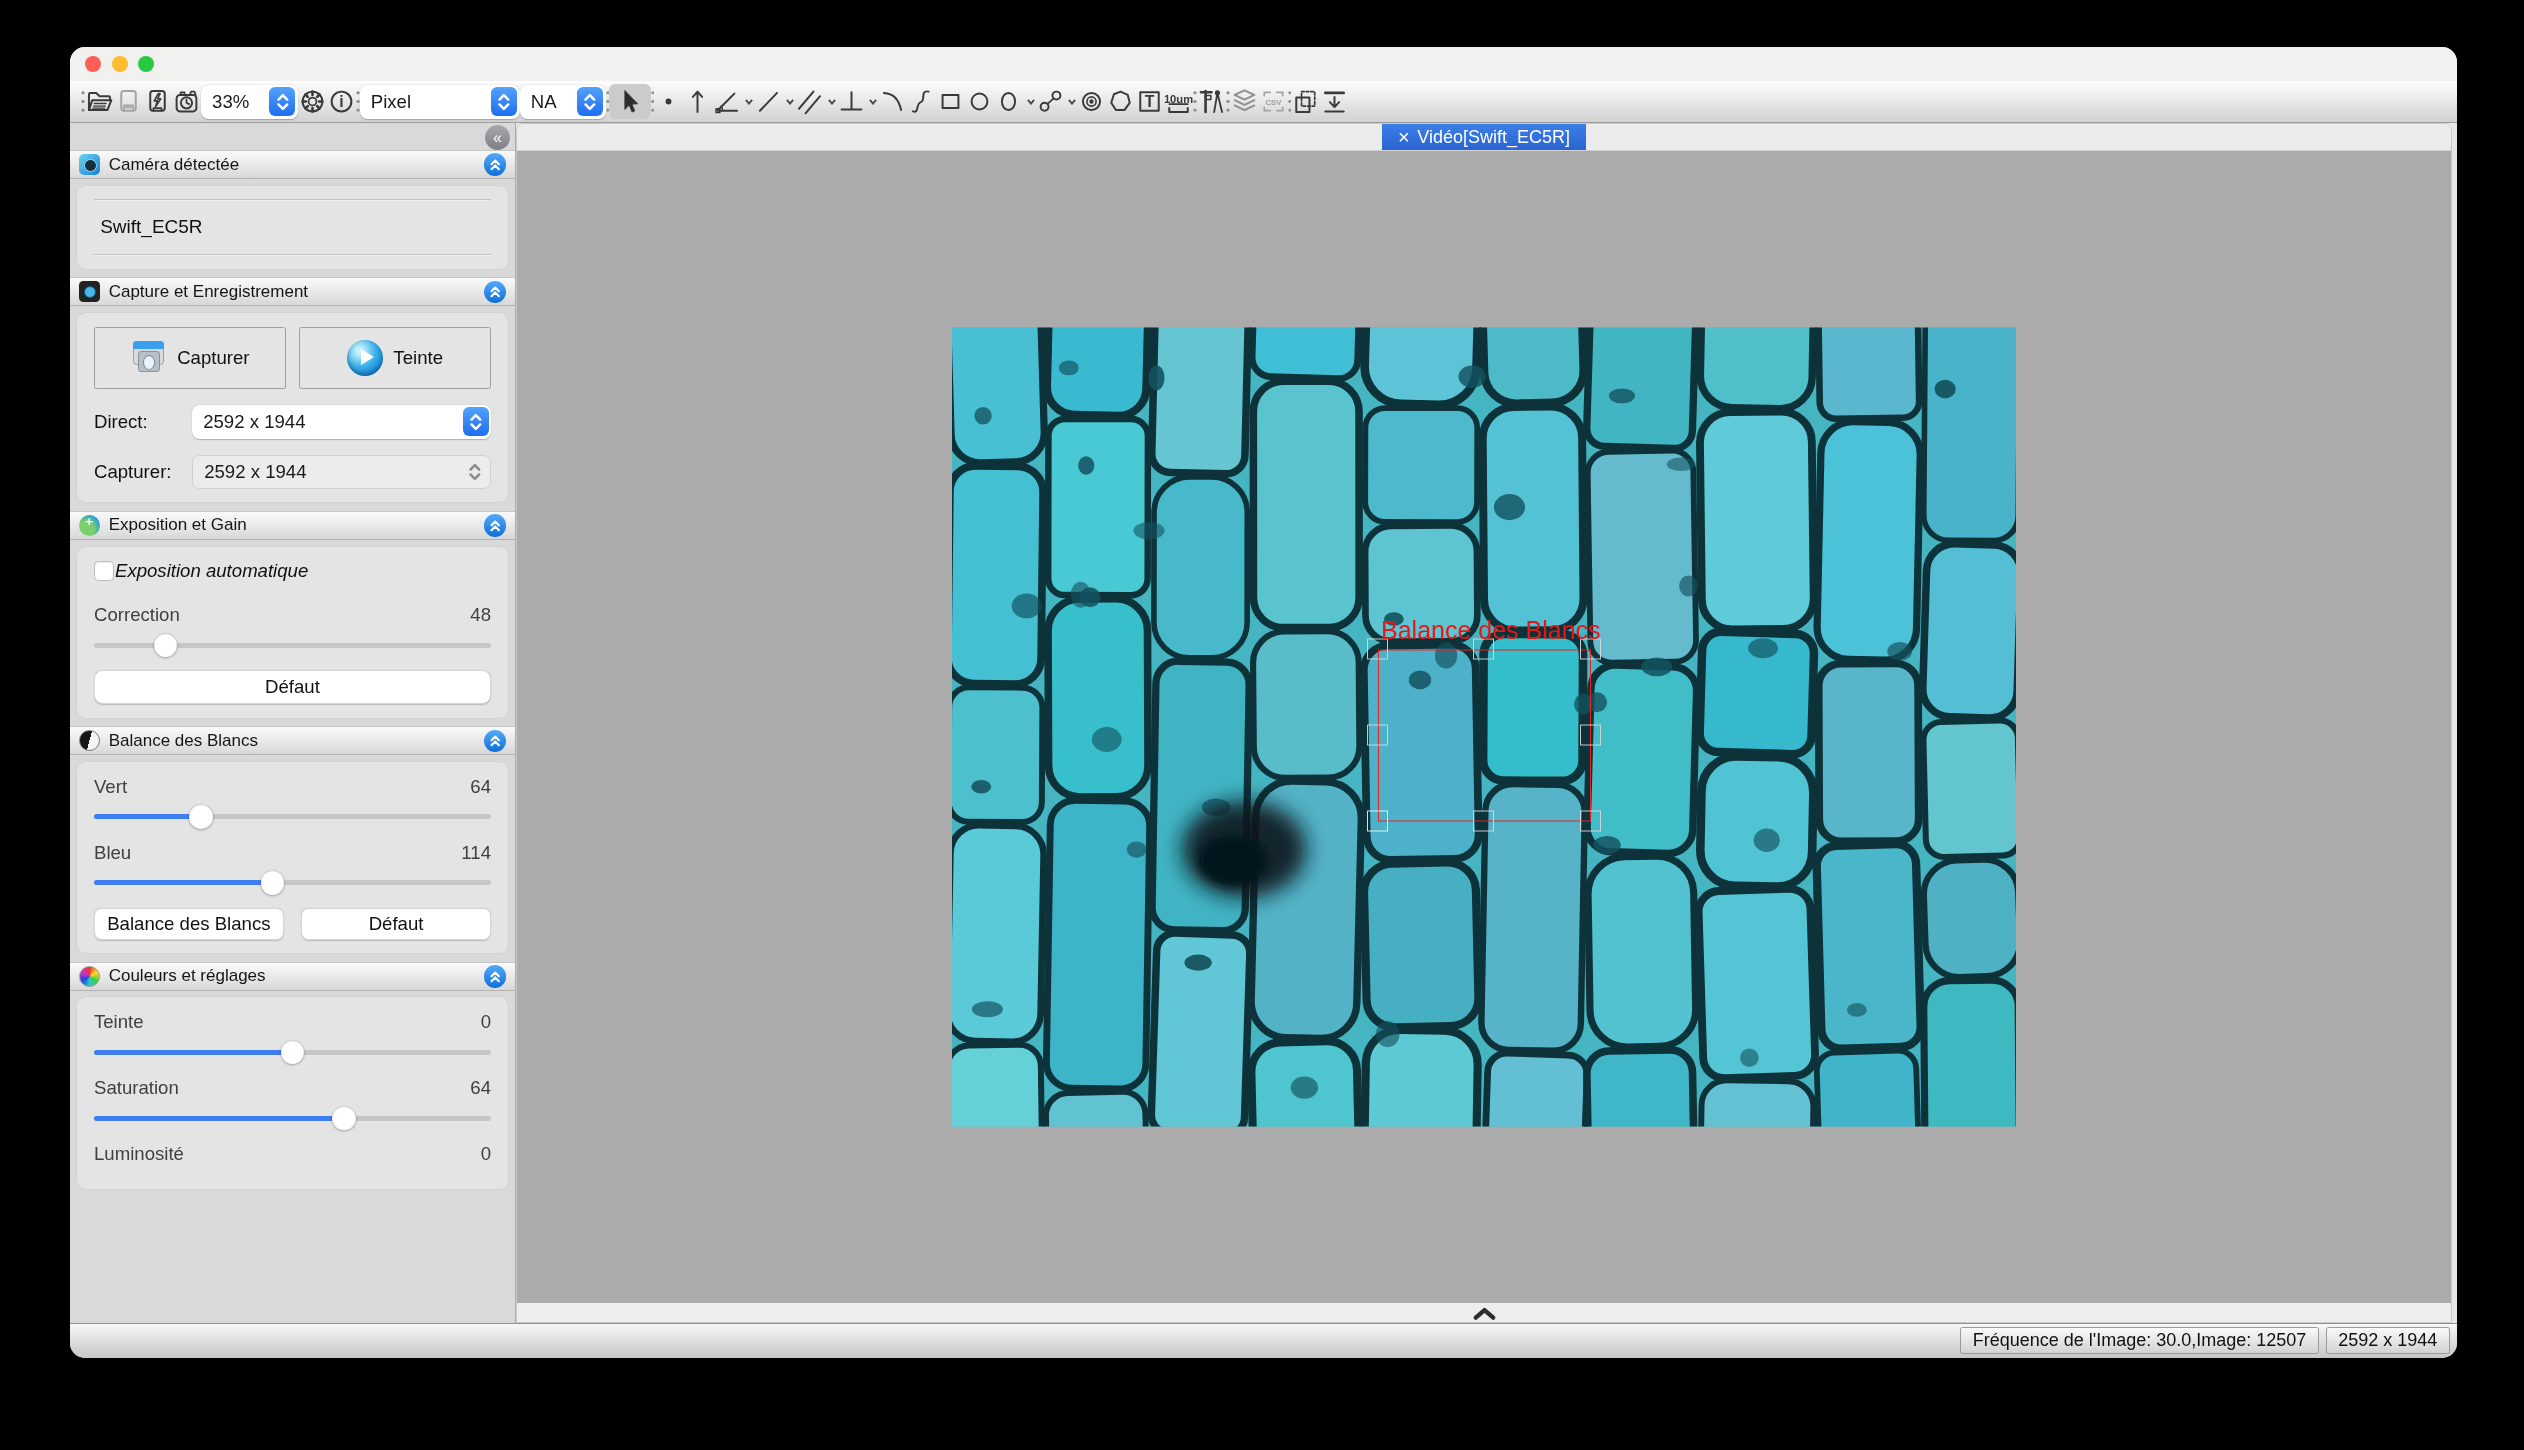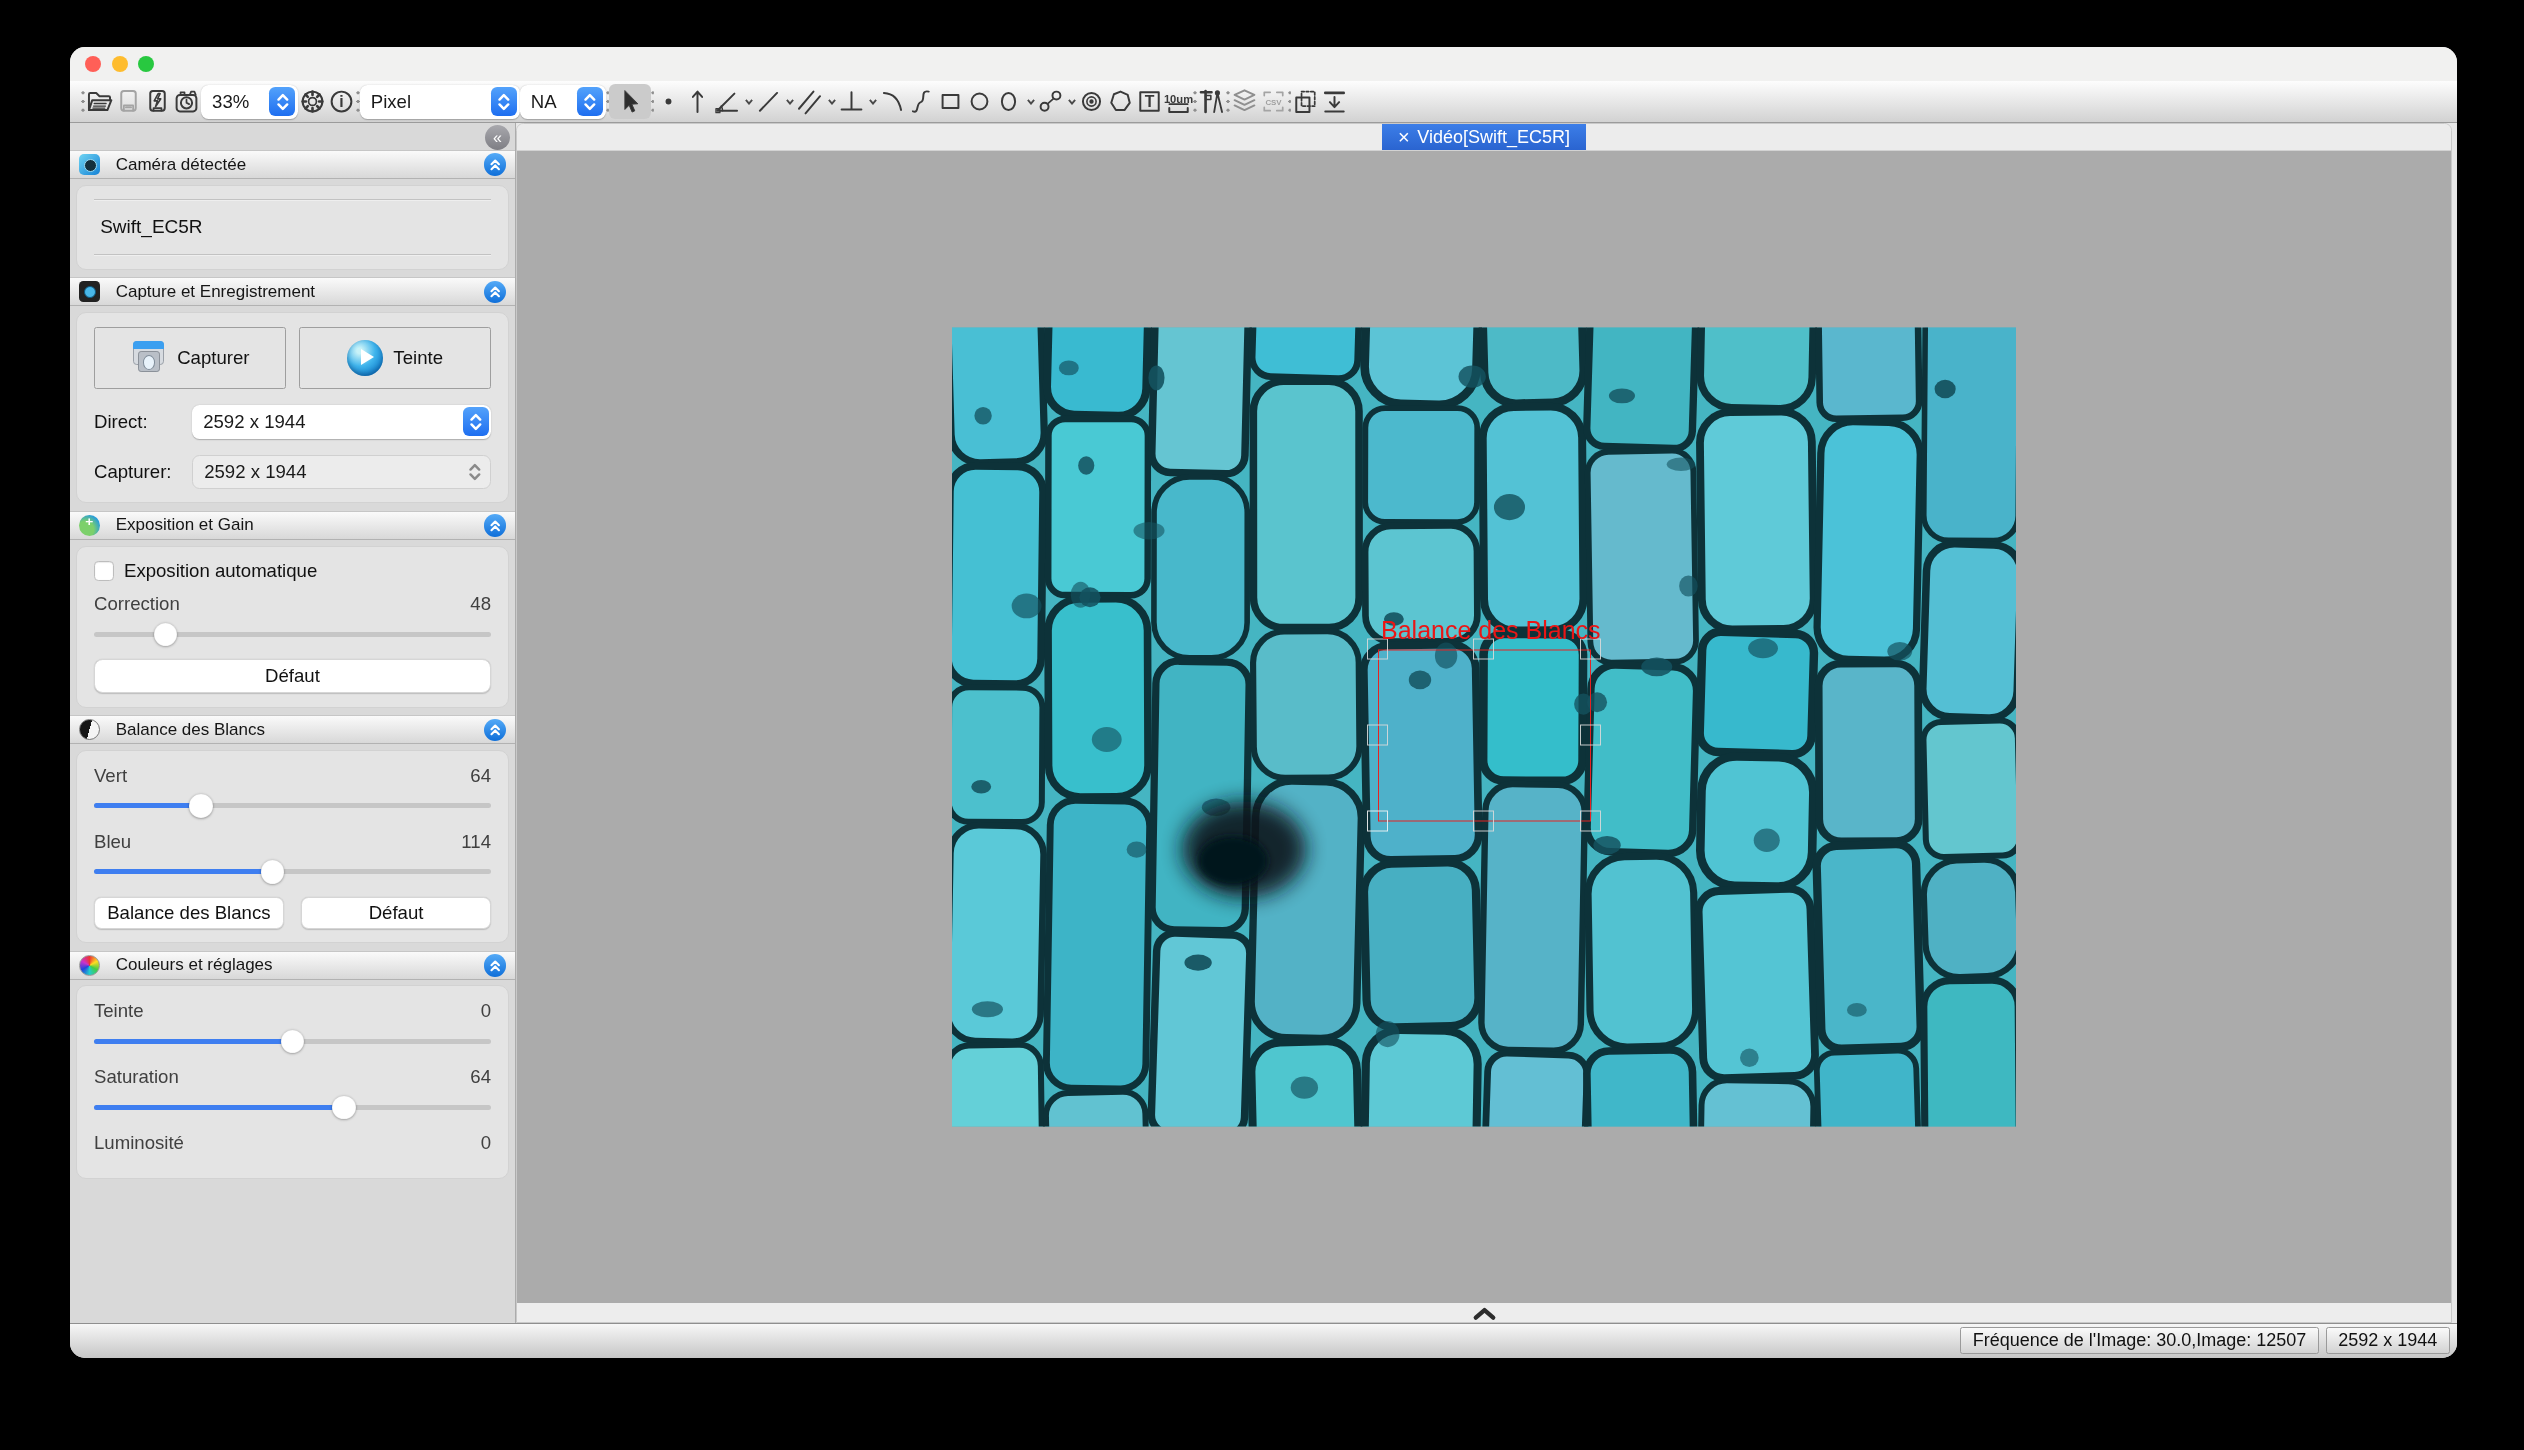--- a/index.html
+++ b/index.html
@@ -25,21 +25,21 @@
   .step.gray{background:none;}
   .step svg{width:13.7px;height:20px;fill:none;stroke-width:4;stroke-linecap:round;stroke-linejoin:round;}
   .step.blue svg{stroke:#fff;}.step.gray svg{stroke:#8a8a8a;}
   
   .content{flex:1;display:flex;min-height:0;}
   
   .sidebar{width:446px;background:#d9d9d9;border-right:1.2px solid #acacac;overflow:hidden;display:flex;flex-direction:column;flex:0 0 auto;}
   .side-top{height:27px;position:relative;flex:0 0 auto;}
   .collapse-side{position:absolute;right:5px;top:1.9px;width:25px;height:25px;border-radius:50%;border:none;background:linear-gradient(#a8a8ad,#7e7e84);color:#fff;font-size:16px;line-height:25px;text-align:center;padding:0;}
   .panel{flex:0 0 auto;}
-  .panel header{height:29px;background:linear-gradient(#fafafa,#d8d8d8);border-top:0.6px solid #c6c6c6;border-bottom:1.2px solid #b2b2b2;display:flex;align-items:center;gap:16px;padding:0 8.7px;}
+  .panel header{height:29px;background:linear-gradient(#fafafa,#d8d8d8);border-top:0.6px solid #c6c6c6;border-bottom:1.2px solid #b2b2b2;display:flex;align-items:center;gap:9px;padding:0 8.7px;}
   .ptitle{font-size:17px;color:#151515;}
   .pic{width:21px;height:21px;border-radius:5px;flex:0 0 auto;position:relative;}
   .pic.cam{background:linear-gradient(135deg,#6fd4f2,#1582d6);}
   .pic.cam:after{content:"";position:absolute;left:5px;top:5px;width:11.2px;height:11.2px;border-radius:50%;background:#14303e;border:1.2px solid #9adcf5;}
   .pic.photo{background:#222;border-radius:4.3px;}
   .pic.photo:after{content:"";position:absolute;left:5.6px;top:5px;width:10px;height:10px;border-radius:50%;background:#49b7e8;border:1.2px solid #0e5a80;}
   .pic.expo{border-radius:50%;background:radial-gradient(circle at 30% 70%,#7cd06b 40%,#2a9ed8 75%);}
   .pic.expo:after{content:"+";position:absolute;left:0;top:-1.2px;width:100%;text-align:center;color:#fff;font-size:13.7px;font-weight:bold;}
   .pic.wb{border-radius:50%;background:linear-gradient(105deg,#161616 50%,#f4f4f4 50%);border:0.6px solid #777;}
   .pic.colors{border-radius:50%;background:conic-gradient(#e33,#fd2,#4c4,#2cc,#24d,#c3c,#e33);border:0.6px solid #999;}
@@ -55,21 +55,21 @@
   .cam-glyph .bar{position:absolute;left:2.5px;top:1.2px;width:31px;height:7.5px;border-radius:3.7px 3.7px 0 0;background:#3b9ff0;}
   .cam-glyph .body{position:absolute;left:7.5px;top:11.2px;width:22.4px;height:21px;border-radius:3.1px;background:#b9bfc7;border:0.6px solid #8b9199;}
   .cam-glyph .lens{position:absolute;left:12.4px;top:15px;width:12.4px;height:15px;border-radius:50%;background:#e8f2fa;border:1.9px solid #7f8c99;}
   .play-orb{width:36px;height:36px;border-radius:50%;background:radial-gradient(circle at 35% 30%,#c8f2f8 8%,#3fb4ec 45%,#0b79c9 85%);position:relative;box-shadow:inset 0 -2.5px 5px rgba(0,40,90,.4);}
   .play-orb:after{content:"";position:absolute;left:13.7px;top:9.3px;border-left:13.7px solid #fff;border-top:8.7px solid transparent;border-bottom:8.7px solid transparent;}
   .iorow{display:flex;align-items:center;margin-top:16px;}
   .iolab{width:98px;font-size:18.6px;color:#111;}
   .iorow .dd{flex:1;}
   .dd.disabled{background:#ececec;border:0.6px solid #d0d0d0;box-shadow:none;}
   
-  .chkrow{display:flex;align-items:center;gap:10px;margin-bottom:11px;}
+  .chkrow{display:flex;align-items:center;gap:1px;margin-bottom:22px;font-style:italic;}
   .chk{width:20px;height:20px;border-radius:4.3px;background:#fff;border:0.6px solid #bdbdbd;box-shadow:inset 0 0.6px 1.2px rgba(0,0,0,.15);}
   .chklab{font-size:18.6px;color:#111;}
   .srow{margin-bottom:10px;}
   .sl{display:flex;justify-content:space-between;font-size:18.6px;color:#404040;margin-bottom:5px;}
   .slider{position:relative;height:29px;}
   .track{position:absolute;left:0;right:0;top:11.8px;height:5px;border-radius:2.5px;background:#c6c6c6;}
   .fill{height:5px;border-radius:2.5px;background:#3e7ef0;width:0;}
   .knob{position:absolute;top:2.5px;width:23.6px;height:23.6px;border-radius:50%;background:#fff;box-shadow:0 0.6px 2.5px rgba(0,0,0,.4),inset 0 0 0 0.6px rgba(0,0,0,.06);}
   .wbtn{display:block;width:100%;height:34px;border:0.6px solid #d6d6d6;border-radius:8.7px;background:#fff;font-size:18.6px;color:#111;box-shadow:0 0.6px 1.2px rgba(0,0,0,.18);}
   .btnrow{display:flex;gap:17.4px;margin-top:6.2px;}

